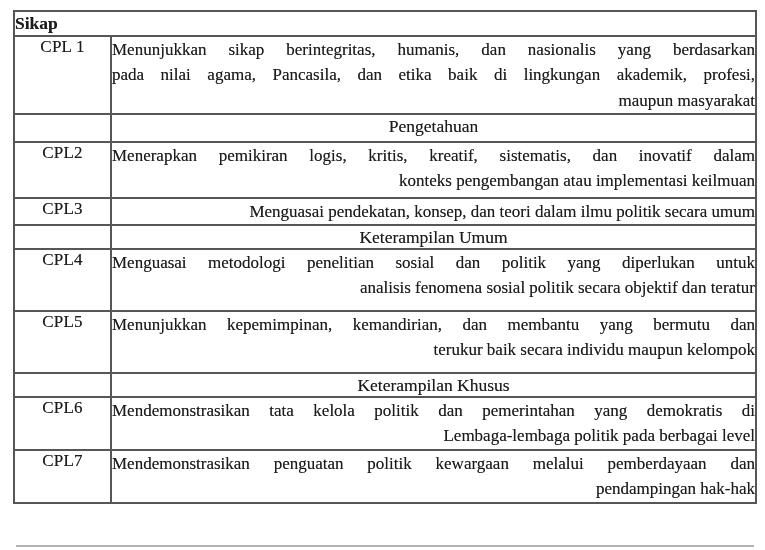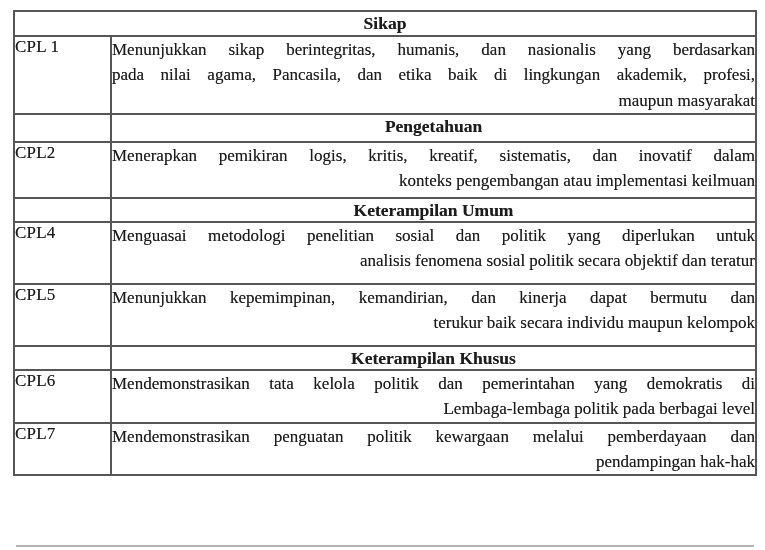--- a/index.html
+++ b/index.html
@@ -29,37 +29,38 @@
   table.cpl td {
     border: 2px solid #565656;
     vertical-align: top;
     padding: 0;
     overflow: hidden;
   }
   col.c1 { width: 97px; }
   col.c2 { width: 645px; }
 
   td.code-cell {
+    text-align: center;
     padding-top: 2px;
     letter-spacing: 0.2px;
     font-family: Liberation Serif, serif;
   }
   td.desc-cell {
     padding: 1px 8px 2px 11px;
   }
   td.hdr-cell {
-    font-weight: bold;
+    font-weight: normal;
     text-align: center;
     font-size: 17.5px;
     line-height: 22px;
     padding-top: 2px;
   }
   td.mh-cell {
     font-weight: bold;
-    text-align: center;
+    text-align: left;
     font-size: 17.5px;
     line-height: 22px;
     padding-top: 2px;
     padding-left: 97px; 
   }
   .jl {
     text-align: justify;
     text-align-last: justify;
     line-height: 25.3px;
     white-space: normal;
@@ -111,38 +112,44 @@
     </tr>
 
     <tr style="height:56px">
       <td class="code-cell">CPL2</td>
       <td class="desc-cell">
         <div class="jl">Menerapkan pemikiran logis, kritis, kreatif, sistematis, dan inovatif dalam</div>
         <div class="ll">konteks pengembangan atau implementasi keilmuan</div>
       </td>
     </tr>
 
+    <tr style="height:26px">
+      <td class="code-cell">CPL3</td>
+      <td class="desc-cell">
+        <div class="ll">Menguasai pendekatan, konsep, dan teori dalam ilmu politik secara umum</div>
+      </td>
+    </tr>
 
     <tr style="height:16px">
       <td class="code-cell"></td>
       <td class="hdr-cell">Keterampilan Umum</td>
     </tr>
 
     <tr style="height:62px">
       <td class="code-cell">CPL4</td>
       <td class="desc-cell">
         <div class="jl">Menguasai metodologi penelitian sosial dan politik yang diperlukan untuk</div>
         <div class="ll">analisis fenomena sosial politik secara objektif dan teratur</div>
       </td>
     </tr>
 
     <tr style="height:62px">
       <td class="code-cell">CPL5</td>
       <td class="desc-cell">
-        <div class="jl">Menunjukkan kepemimpinan, kemandirian, dan kinerja dapat bermutu dan</div>
+        <div class="jl">Menunjukkan kepemimpinan, kemandirian, dan membantu yang bermutu dan</div>
         <div class="ll">terukur baik secara individu maupun kelompok</div>
       </td>
     </tr>
 
     <tr style="height:14px">
       <td class="code-cell"></td>
       <td class="hdr-cell">Keterampilan Khusus</td>
     </tr>
 
     <tr style="height:53px">

